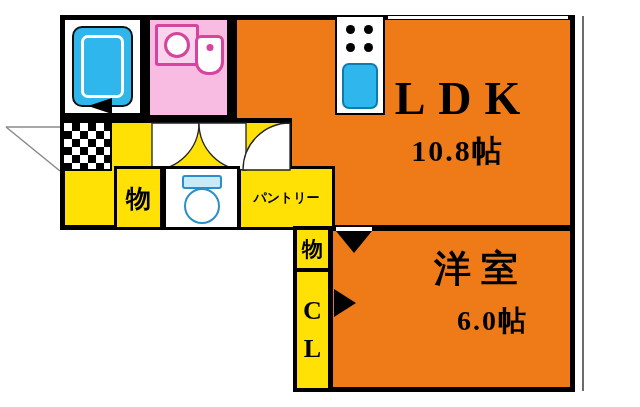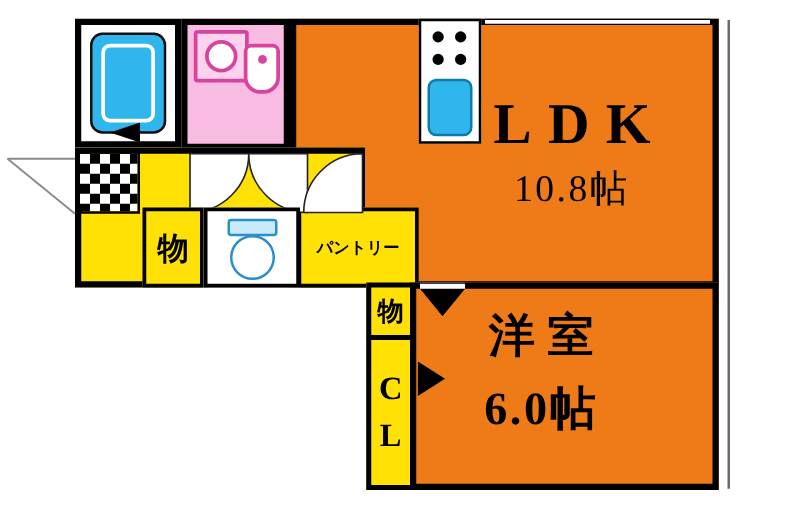--- a/index.html
+++ b/index.html
@@ -54,25 +54,25 @@
   #toilet-tank { position:absolute; left:50%; top:6px; transform:translateX(-50%); width:40px; height:14px; background:#C8EBFA; border:2px solid #2a8fc9; border-radius:3px; }
   #toilet-bowl { position:absolute; left:50%; top:19px; transform:translateX(-50%); width:36px; height:36px; background:#fff; border:2px solid #2a8fc9; border-radius:50%; }
 
   
   #genkan { left:62px; top:121px; width:50px; height:50px; border:2px solid #000;
             background: repeating-conic-gradient(#000 0% 25%, #fff 0% 50%); background-size:16px 16px; }
 
   
   .room-label { text-align:center; }
   #ldk-label     { left:365px; top:72px;  width:185px; }
-  #bedroom-label { left:338px; top:244px; width:190px; }
+  #bedroom-label { left:338px; top:244px; width:190px;text-align:right; }
   .room-name-ldk     { font-size:46px; font-weight:600; letter-spacing:13px; padding-left:13px; }
-  .room-size-ldk     { font-size:30px; font-weight:400; letter-spacing:2px; margin-top:6px; }
+  .room-size-ldk     { font-size:30px; font-weight:700; letter-spacing:2px; margin-top:6px; }
   .room-name-bedroom { font-size:37px; font-weight:600; letter-spacing:10px; padding-left:10px; }
-  .room-size-bedroom { font-size:37px; font-weight:600; letter-spacing:2px; margin-top:8px; }
+  .room-size-bedroom { font-size:28px; font-weight:600; letter-spacing:2px; margin-top:8px; }
 
   
   #bath-door-marker    { left:88px;  top:98px;  width:24px; height:16px; background:#000; clip-path:polygon(100% 0,100% 100%,0 50%); }
   #bedroom-door-gap    { left:336px; top:226px; width:36px; height:5px;  background:#fff; border-top:1px solid #000; }
   #bedroom-door-marker { left:336px; top:231px; width:36px; height:22px; background:#000; clip-path:polygon(0 0,100% 0,50% 100%); }
   #closet-door-marker  { left:334px; top:289px; width:22px; height:28px; background:#000; clip-path:polygon(0 0,0 100%,100% 50%); }
 </style>
 </head>
 <body>
 

